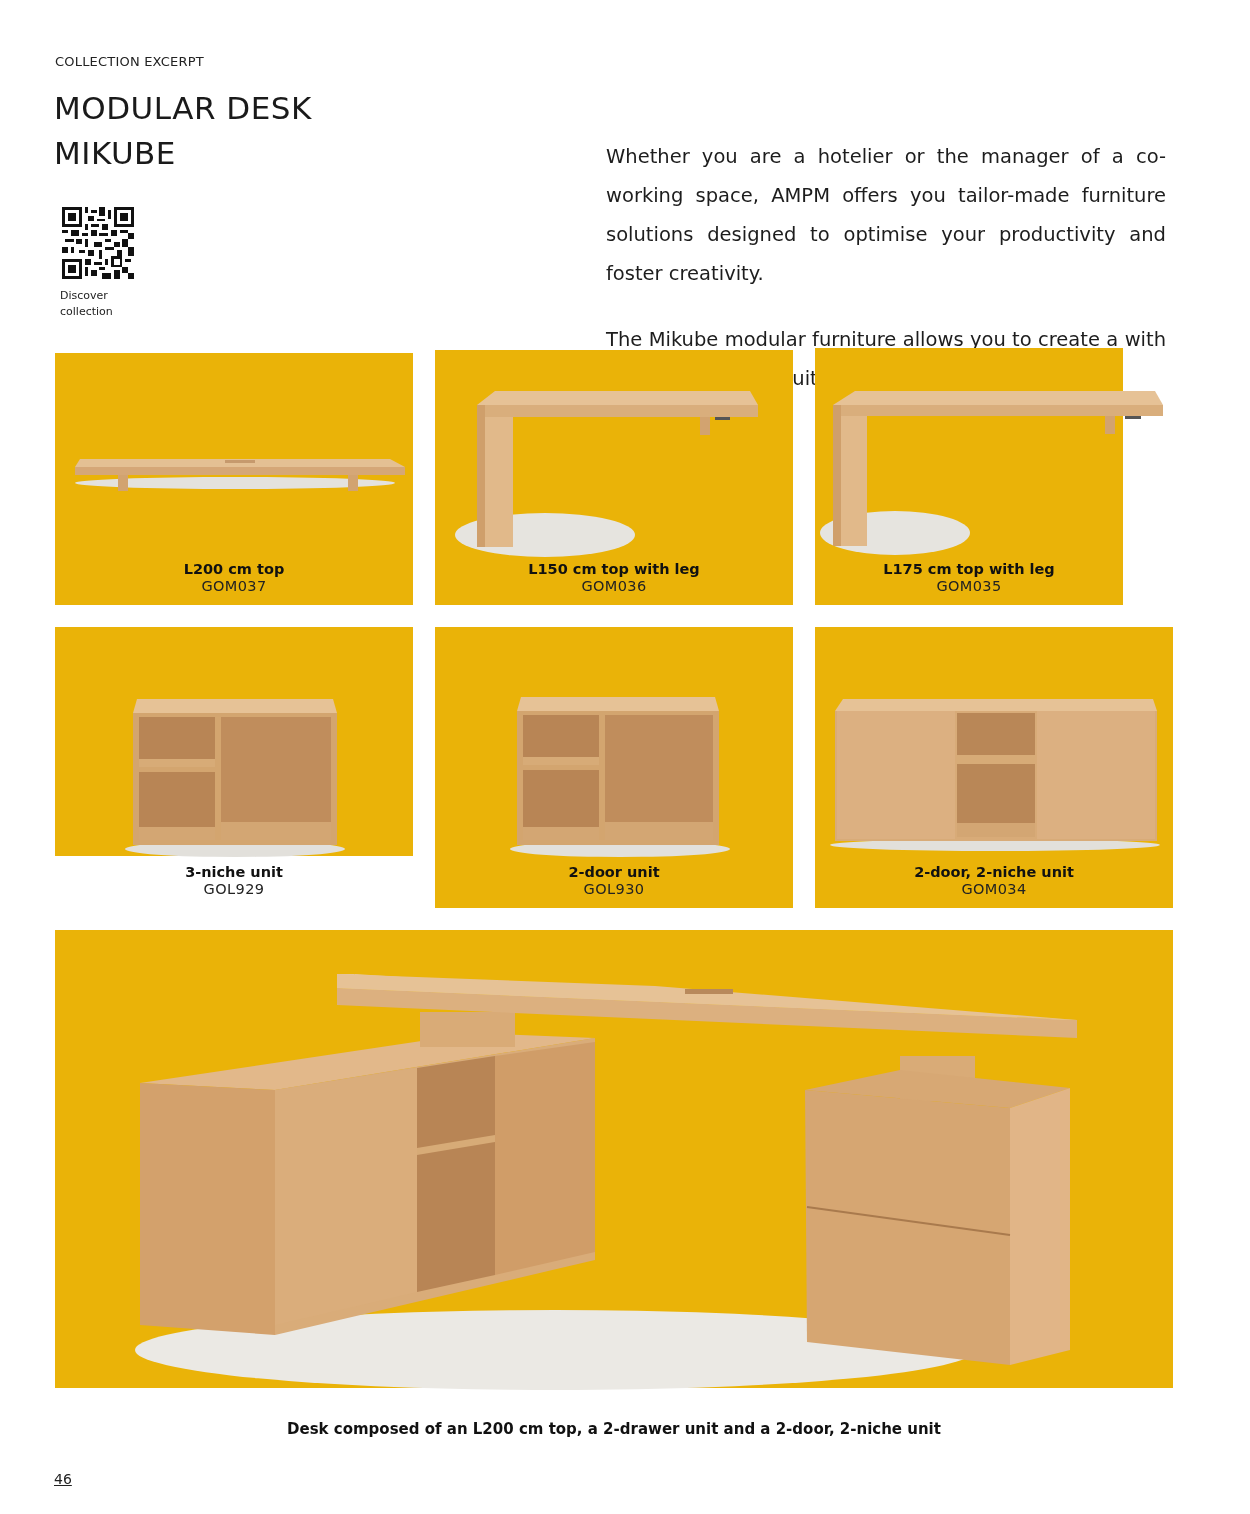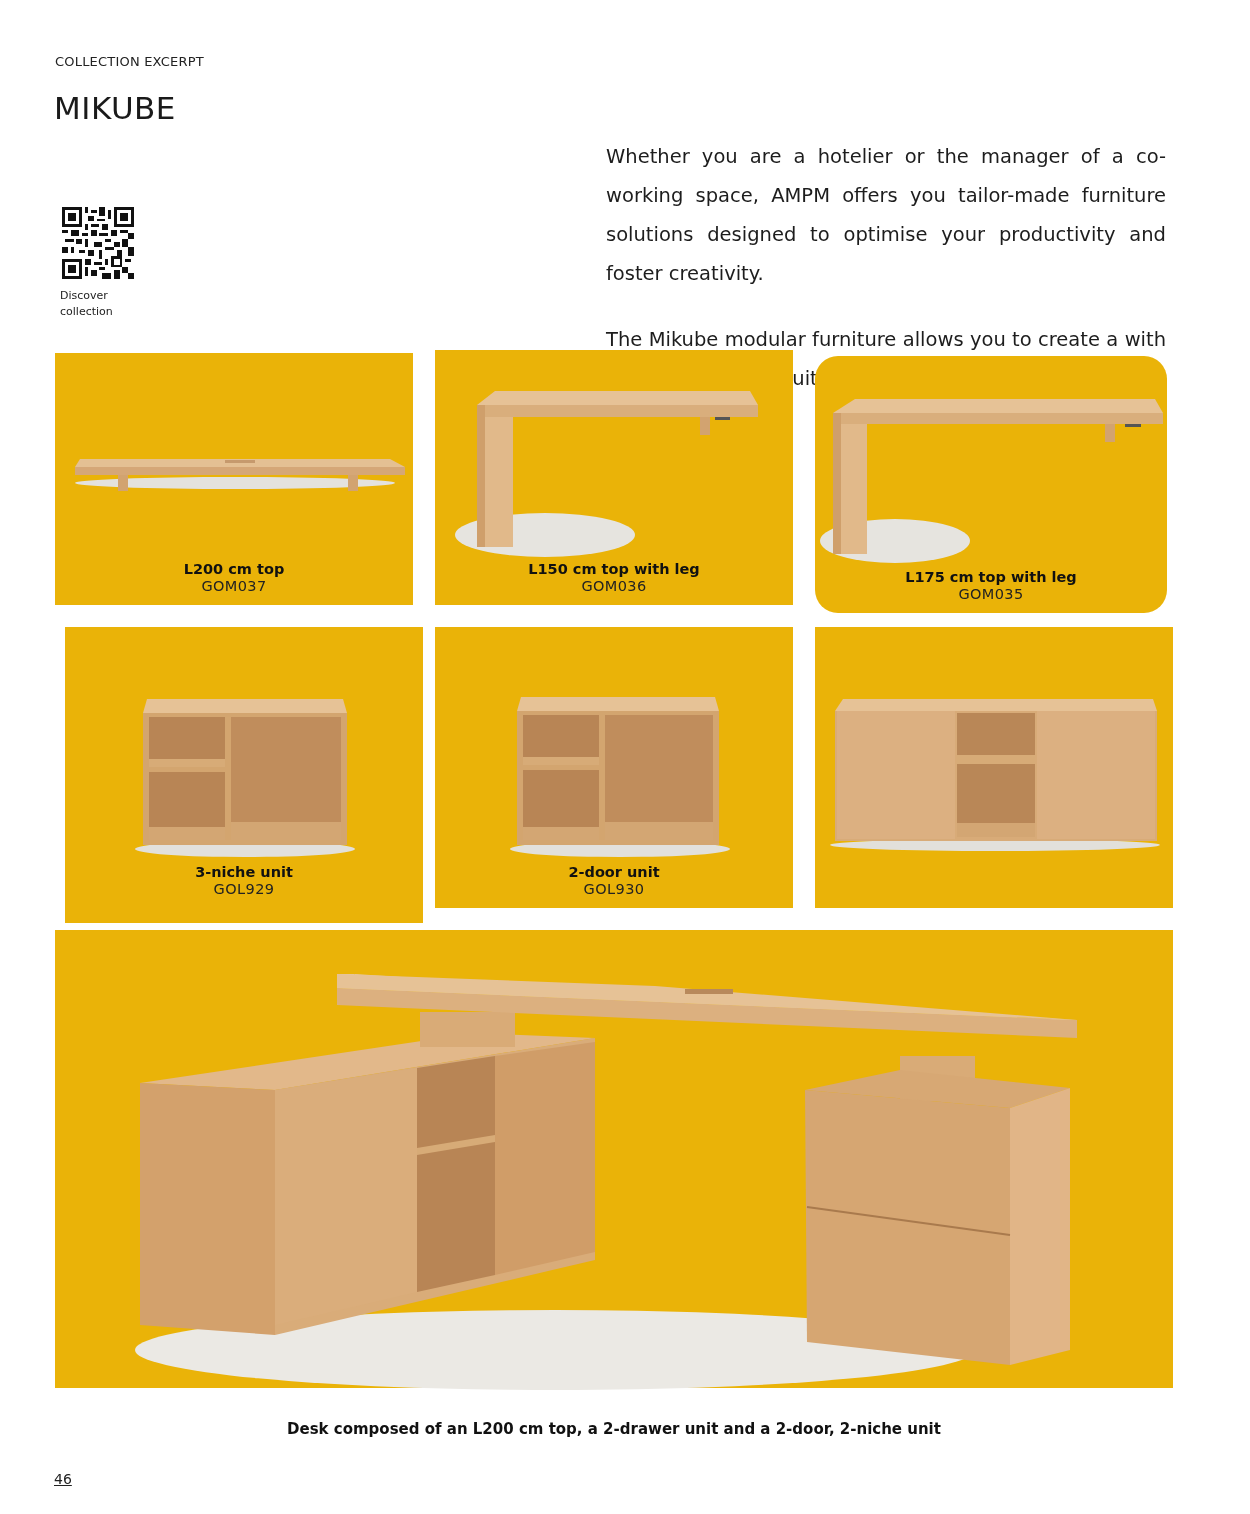--- a/index.html
+++ b/index.html
@@ -18,20 +18,21 @@
   .cap .name { font-weight: 700; color: #111; display: block; }
   .cap .code { font-weight: 400; color: #222; display: block; letter-spacing: 0.4px; }
   .big-cap { position: absolute; left: 0; width: 100%; top: 490px; text-align: center; font-size: 15px; font-weight: 700; color: #111; }
   .pagenum { left: 54px; top: 1471px; font-size: 14px; color: #222; text-decoration: underline; }
 </style>
 </head>
 <body>
 
 <div class="abs eyebrow">COLLECTION EXCERPT</div>
 <div class="abs title">
+  <div>MODULAR DESK</div>
   <div>MIKUBE</div>
 </div>
 
 <div class="abs qr">
   <svg width="72" height="72" viewBox="0 0 25 25" shape-rendering="crispEdges">
     <rect width="25" height="25" fill="#fff"></rect>
     <g fill="#111">
       <rect x="0" y="0" width="7" height="7"></rect>
         <rect x="1" y="1" width="5" height="5" fill="#fff"></rect>
         <rect x="2" y="2" width="3" height="3"></rect>
@@ -123,37 +124,37 @@
     <rect x="50" y="67" width="28" height="130" fill="#e1b98a"></rect>
     <rect x="265" y="67" width="10" height="18" fill="#d2a370"></rect>
     <rect x="280" y="67" width="15" height="3" fill="#555"></rect>
   </svg>
   <div class="cap" style="top:211px;">
     <span class="name">L150 cm top with leg</span>
     <span class="code">GOM036</span>
   </div>
 </div>
 
-<div class="abs panel" style="left:815px;top:356px;width:352px;height:257px;border-radius:23px;">
+<div class="abs panel" style="left:815px;top:348px;width:308px;height:257px;">
   <svg width="358" height="257">
     <ellipse cx="80" cy="185" rx="75" ry="22" fill="#e6e4df"></ellipse>
     <polygon points="40,43 340,43 348,57 18,57" fill="#e6c296"></polygon>
     <rect x="18" y="57" width="330" height="11" fill="#d9ae7c"></rect>
     <rect x="18" y="57" width="8" height="141" fill="#cf9f6b"></rect>
     <rect x="26" y="68" width="26" height="130" fill="#e1b98a"></rect>
     <rect x="290" y="68" width="10" height="18" fill="#d2a370"></rect>
     <rect x="310" y="68" width="16" height="3" fill="#555"></rect>
   </svg>
   <div class="cap" style="top:213px;">
     <span class="name">L175 cm top with leg</span>
     <span class="code">GOM035</span>
   </div>
 </div>
 
-<div class="abs panel" style="left:65px;top:627px;width:358px;height:296px;">
+<div class="abs panel" style="left:55px;top:627px;width:358px;height:229px;">
   <svg width="358" height="281">
     <ellipse cx="180" cy="222" rx="110" ry="8" fill="#e2e0db"></ellipse>
     <polygon points="82,72 278,72 282,86 78,86" fill="#e6c296"></polygon>
     <rect x="78" y="86" width="204" height="132" fill="#d3a56f"></rect>
     <rect x="84" y="90" width="76" height="50" fill="#b88555"></rect>
     <rect x="84" y="145" width="76" height="68" fill="#b88555"></rect>
     <rect x="166" y="90" width="110" height="123" fill="#c08d5c"></rect>
     <rect x="84" y="132" width="76" height="8" fill="#d7ab77"></rect>
     <rect x="84" y="200" width="76" height="13" fill="#d3a673"></rect>
     <rect x="166" y="195" width="110" height="18" fill="#d3a673"></rect>
@@ -186,20 +187,24 @@
   <svg width="358" height="281">
     <ellipse cx="180" cy="218" rx="165" ry="6" fill="#e2e0db"></ellipse>
     <polygon points="28,72 338,72 342,84 20,84" fill="#e6c296"></polygon>
     <rect x="20" y="84" width="322" height="130" fill="#d8ab78"></rect>
     <rect x="22" y="84" width="118" height="128" fill="#dcb081"></rect>
     <rect x="222" y="84" width="118" height="128" fill="#dcb081"></rect>
     <rect x="142" y="86" width="78" height="124" fill="#b98757"></rect>
     <rect x="142" y="128" width="78" height="9" fill="#d7ab77"></rect>
     <rect x="142" y="196" width="78" height="14" fill="#d3a673"></rect>
   </svg>
+  <div class="cap" style="top:237px;">
+    <span class="name">2-door, 2-niche unit</span>
+    <span class="code">GOM034</span>
+  </div>
 </div>
 
 <div class="abs panel" style="left:55px;top:930px;width:1118px;height:458px;">
   <svg width="1118" height="531">
     <ellipse cx="500" cy="420" rx="420" ry="40" fill="#ebe9e4"></ellipse>
 
     <polygon points="85,153 420,103 540,108 220,160" fill="#e2b88a"></polygon>
     <polygon points="85,153 220,160 220,405 85,395" fill="#d3a16c"></polygon>
     <polygon points="220,160 540,108 540,330 220,405" fill="#d9ac79"></polygon>
     <polygon points="362,138 440,126 440,345 362,362" fill="#b88555"></polygon>

